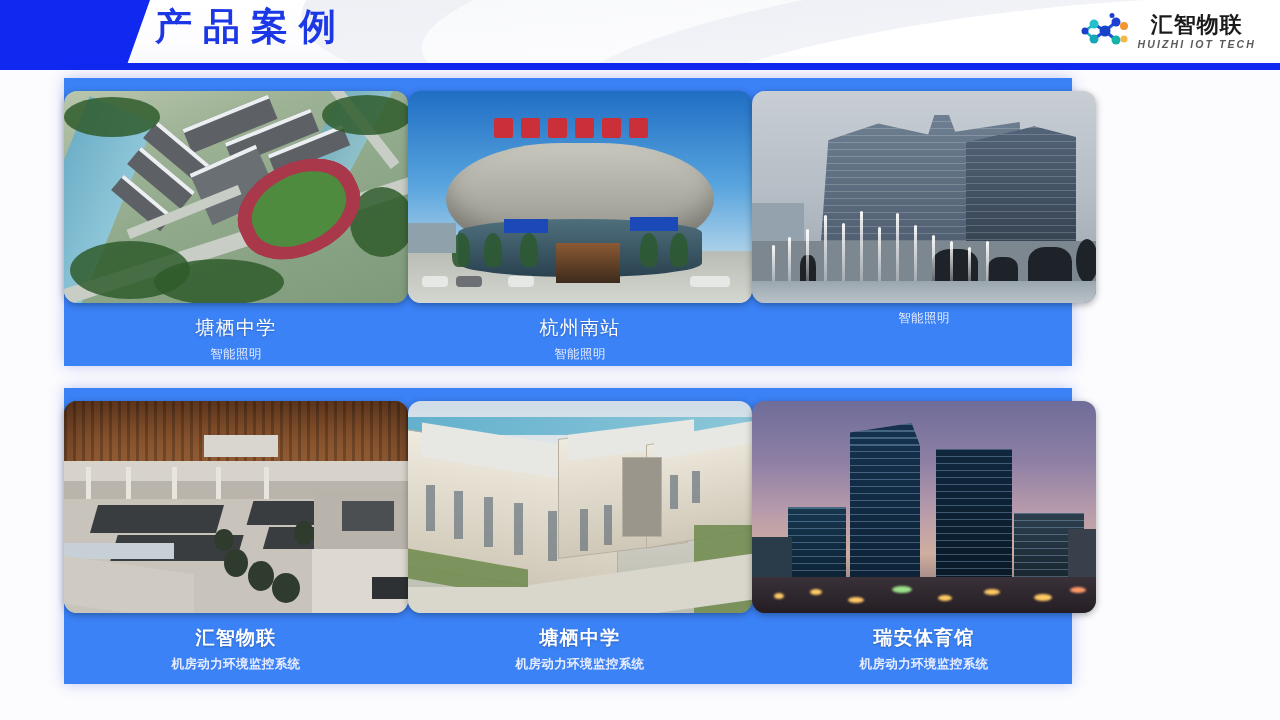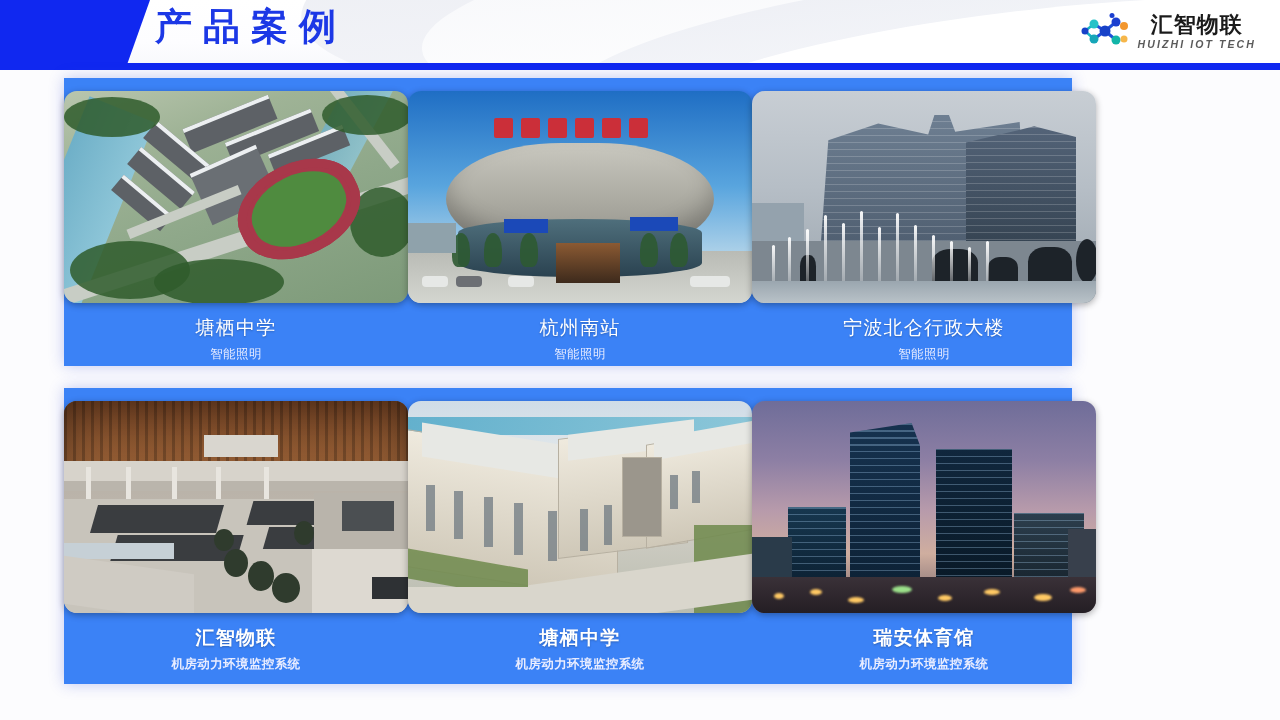--- a/index.html
+++ b/index.html
@@ -298,21 +298,20 @@
               <div class="ad-jet" style="left:180px;height:50px;"></div>
               <div class="ad-jet" style="left:198px;height:44px;"></div>
               <div class="ad-jet" style="left:216px;height:38px;"></div>
               <div class="ad-jet" style="left:234px;height:44px;"></div>
               <div class="ad-jet" style="left:20px;height:40px;"></div>
               <div class="ad-jet" style="left:36px;height:48px;"></div>
               <div class="ad-water"></div>
             </div>
           </div>
         </div>
-        <div class="card-title">宁波北仑行政大楼</div>
         <div class="card-sub">智能照明</div>
       </div>
 
     </div>
   </div>
 
   <div class="panel" id="panel-row-1">
     <div class="cards">
 
       <div class="card">

